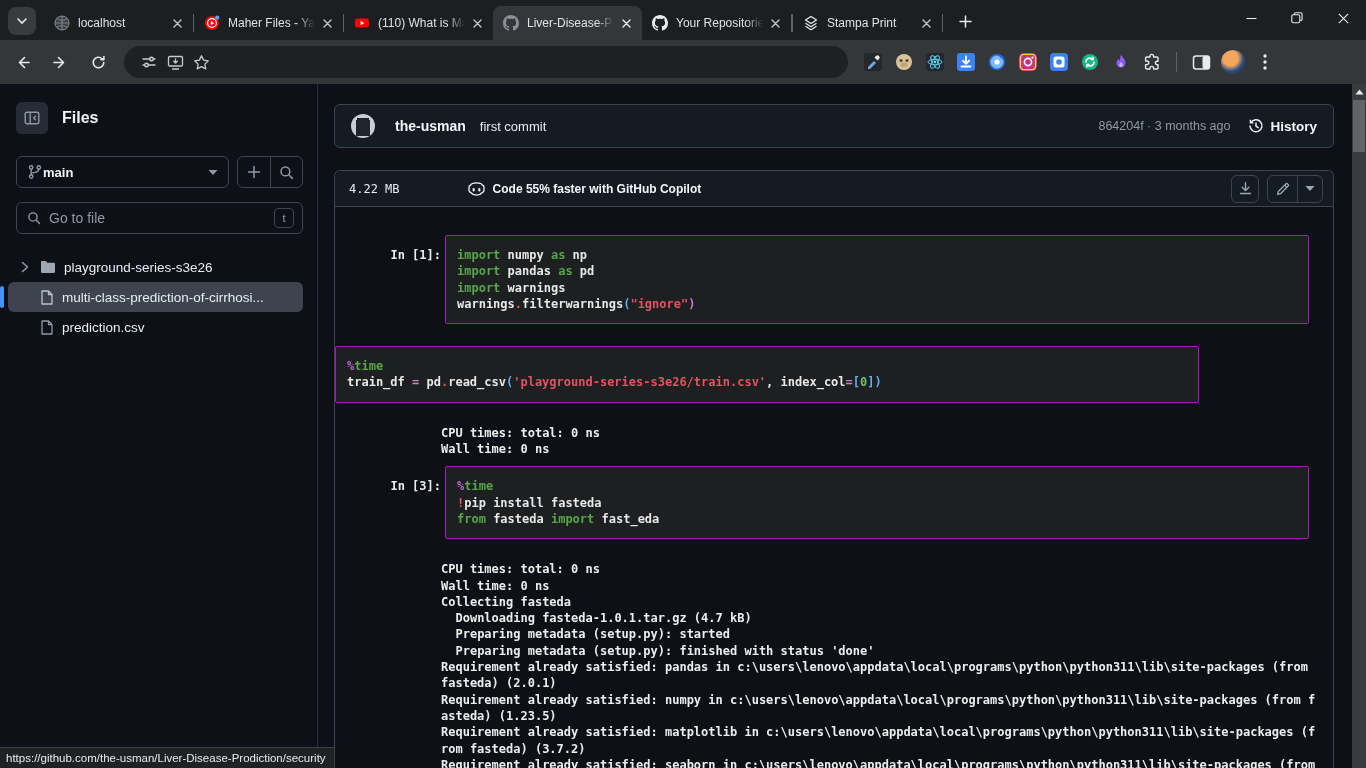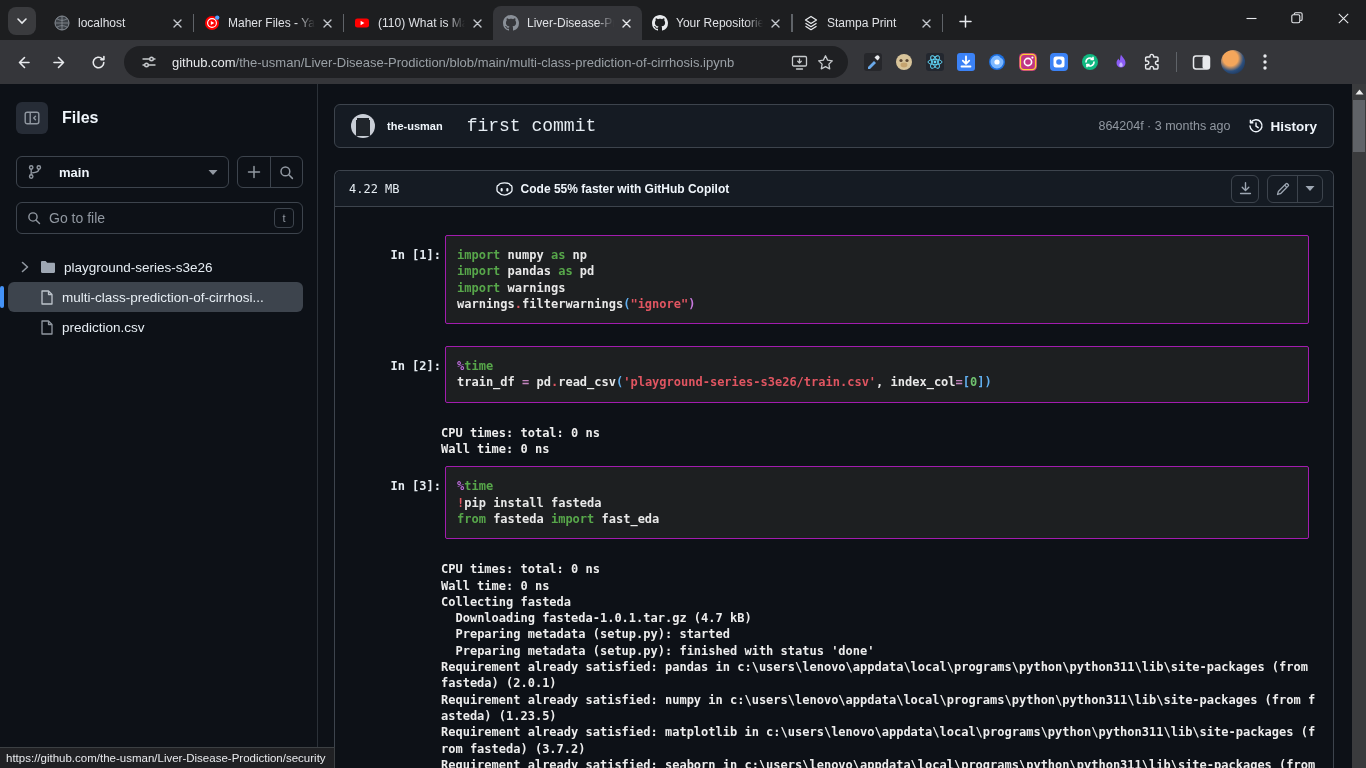--- a/index.html
+++ b/index.html
@@ -44,21 +44,21 @@
   .scrollbar { position:absolute; top:84px; right:0; width:14px; height:684px; background:#3a3b3d; }
   .sb-arrow { width:14px; height:15px; display:flex; align-items:center; justify-content:center; }
   .sb-thumb { position:absolute; top:16px; left:1px; width:12px; height:52px; background:#606368; }
 
   .sidebar { position:absolute; left:0; top:0; width:318px; height:684px; border-right:1px solid #2b3138; padding:18px 14px 0 16px; }
   .files-head { display:flex; align-items:center; gap:14px; }
   .panelbtn { width:32px; height:32px; border-radius:6px; background:#262c36; display:flex; align-items:center; justify-content:center; }
   .files-title { color:#f0f6fc; font-size:16px; font-weight:700; }
   .branch-row { display:flex; margin-top:22px; gap:8px; }
   .branch-btn { flex:1; height:32px; border:1px solid #3d444d; border-radius:6px; display:flex; align-items:center;
-    padding:0 10px; color:#f0f6fc; font-size:13px; font-weight:700; gap:16px; }
+    padding:0 10px; color:#f0f6fc; font-size:13px; font-weight:700; gap:0; }
   .branch-btn .grow { flex:1; }
   .seg { display:flex; height:32px; border:1px solid #3d444d; border-radius:6px; overflow:hidden; }
   .seg > div { width:32px; display:flex; align-items:center; justify-content:center; }
   .seg > div + div { border-left:1px solid #3d444d; }
   .gotofile { margin-top:14px; height:32px; border:1px solid #3d444d; border-radius:6px; display:flex;
     align-items:center; padding:0 8px 0 10px; gap:8px; }
   .gotofile .ph { flex:1; color:#9198a1; font-size:14px; }
   .keybadge { width:20px; height:20px; border:1px solid #3d444d; border-radius:4px; color:#9198a1;
     font-size:11px; display:flex; align-items:center; justify-content:center; }
   .tree { margin-top:18px; margin-left:-8px; }
@@ -70,30 +70,30 @@
   .sel-bar { position:absolute; left:-8px; top:4px; width:4px; height:22px; border-radius:2px; background:#4493f8; }
   .trow .tname { white-space:nowrap; overflow:hidden; text-overflow:ellipsis; }
 
   .main { position:absolute; left:334px; top:20px; width:1000px; }
   .commitbar { height:44px; border:1px solid #3d444d; border-radius:6px; background:#151b23;
     display:flex; align-items:center; padding:0 16px; }
   .cavatar { width:24px; height:24px; border-radius:50%; background:#c9ced6; position:relative; overflow:hidden; flex:none; }
   .cavatar::after { content:""; position:absolute; left:5px; top:4px; width:14px; height:18px;
     background:radial-gradient(circle at 50% 30%, #20252b 0 5px, transparent 5px),
                radial-gradient(ellipse at 50% 100%, #20252b 0 9px, transparent 9px); }
-  .cauthor { color:#f0f6fc; font-size:11px; font-weight:700; margin-left:12px; }
-  .cmsg { color:#e6edf3; font-size:18px; margin-left:24px;font-family:Liberation Mono, monospace; }
+  .cauthor { color:#f0f6fc; font-size:14px; font-weight:700; margin-left:20px; }
+  .cmsg { color:#e6edf3; font-size:13px; margin-left:14px; }
   .cmeta { margin-left:auto; color:#9198a1; font-size:12.5px; }
   .chist { display:flex; align-items:center; gap:6px; color:#f0f6fc; font-size:13.5px; font-weight:700; margin-left:18px; }
 
   .filebox { margin-top:22px; border:1px solid #3d444d; border-radius:6px 6px 0 0; border-bottom:none; }
   .filebar { height:36px; background:#151b23; border-bottom:1px solid #3d444d; border-radius:6px 6px 0 0;
     display:flex; align-items:center; padding:0 10px 0 14px; }
   .fsize { color:#e6edf3; font-size:12px; font-family:"DejaVu Sans Mono","Liberation Mono",monospace; }
-  .copilot { display:flex; align-items:center; gap:8px; margin-left:96px; color:#f0f6fc; font-size:12px; font-weight:700; }
+  .copilot { display:flex; align-items:center; gap:8px; margin-left:68px; color:#f0f6fc; font-size:12px; font-weight:700; }
   .fb-actions { margin-left:auto; display:flex; gap:8px; }
   .iconbtn { width:28px; height:28px; border:1px solid #3d444d; border-radius:6px; display:flex; align-items:center; justify-content:center; }
   .splitbtn { display:flex; border:1px solid #3d444d; border-radius:6px; height:28px; }
   .splitbtn > div { display:flex; align-items:center; justify-content:center; }
   .splitbtn .l { width:30px; border-right:1px solid #3d444d; }
   .splitbtn .r { width:24px; }
 
   
   .notebook { padding-top:28px; font-family:"DejaVu Sans Mono","Liberation Mono",monospace; }
   .cellrow { display:flex; margin-bottom:22px; }
@@ -266,21 +266,20 @@
 
   <div class="omnibox">
     <span class="pillicon">
       <svg width="16" height="16" viewBox="0 0 16 16" stroke="#c7cacd" stroke-width="1.4" stroke-linecap="round">
           <line x1="2" y1="5" x2="14" y2="5"></line>
           <line x1="2" y1="11" x2="14" y2="11"></line>
           <circle cx="10.5" cy="5" r="1.8" fill="#35363a"></circle>
           <circle cx="5.5" cy="11" r="1.8" fill="#35363a"></circle>
         </svg>
     </span>
-    <span class="urltext"><b>github.com</b><span>/the-usman/Liver-Disease-Prodiction/blob/main/multi-class-prediction-of-cirrhosis.ipynb</span></span>
     <span class="pillicon">
       <svg width="17" height="17" viewBox="0 0 17 17" fill="none" stroke="#c7cacd" stroke-width="1.3">
           <rect x="1.5" y="2.5" width="14" height="9.5" rx="1.2"></rect>
           <path d="M5.5 15h6" stroke-linecap="round"></path>
           <path d="M8.5 5v4M6.7 7.2l1.8 1.9 1.8-1.9" stroke-linecap="round" stroke-linejoin="round"></path>
         </svg>
     </span>
     <span class="pillicon">
       <svg width="17" height="17" viewBox="0 0 17 17" fill="none" stroke="#c7cacd" stroke-width="1.3" stroke-linejoin="round">
           <polygon points="8.5,1.8 10.6,6.1 15.3,6.8 11.9,10.1 12.7,14.8 8.5,12.6 4.3,14.8 5.1,10.1 1.7,6.8 6.4,6.1"></polygon>
@@ -514,21 +513,20 @@
           <div class="cellrow">
             <div class="prompt">In [1]:</div>
             <div class="cellbox">
               <div class="cl"><span class="tk-k">import</span><span class="tk-w"> numpy </span><span class="tk-k">as</span><span class="tk-w"> np</span></div>
               <div class="cl"><span class="tk-k">import</span><span class="tk-w"> pandas </span><span class="tk-k">as</span><span class="tk-w"> pd</span></div>
               <div class="cl"><span class="tk-k">import</span><span class="tk-w"> warnings</span></div>
               <div class="cl"><span class="tk-w">warnings</span><span class="tk-d">.</span><span class="tk-w">filterwarnings</span><span class="tk-b">(</span><span class="tk-s">"ignore"</span><span class="tk-p">)</span></div>
             </div>
           </div>
           <div class="cellrow">
-            <div class="prompt">In [2]:</div>
             <div class="cellbox">
               <div class="cl"><span class="tk-m">%</span><span class="tk-k">time</span></div>
               <div class="cl"><span class="tk-w">train_df </span><span class="tk-o">=</span><span class="tk-w"> pd</span><span class="tk-d">.</span><span class="tk-w">read_csv</span><span class="tk-b">(</span><span class="tk-s">'playground-series-s3e26/train.csv'</span><span class="tk-w">, index_col</span><span class="tk-o">=</span><span class="tk-b">[</span><span class="tk-n">0</span><span class="tk-b">]</span><span class="tk-b">)</span></div>
             </div>
           </div>
           <pre class="out">CPU times: total: 0 ns
 Wall time: 0 ns</pre>
           <div class="cellrow">
             <div class="prompt">In [3]:</div>
             <div class="cellbox">

